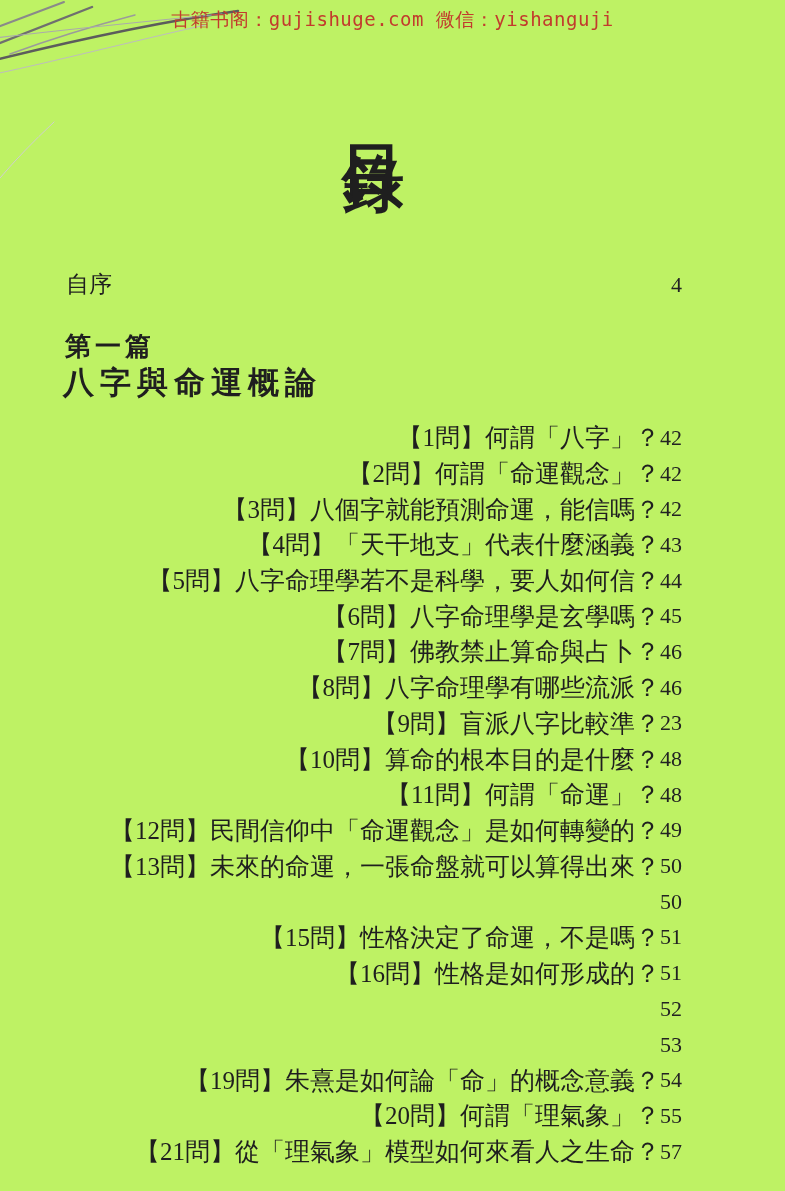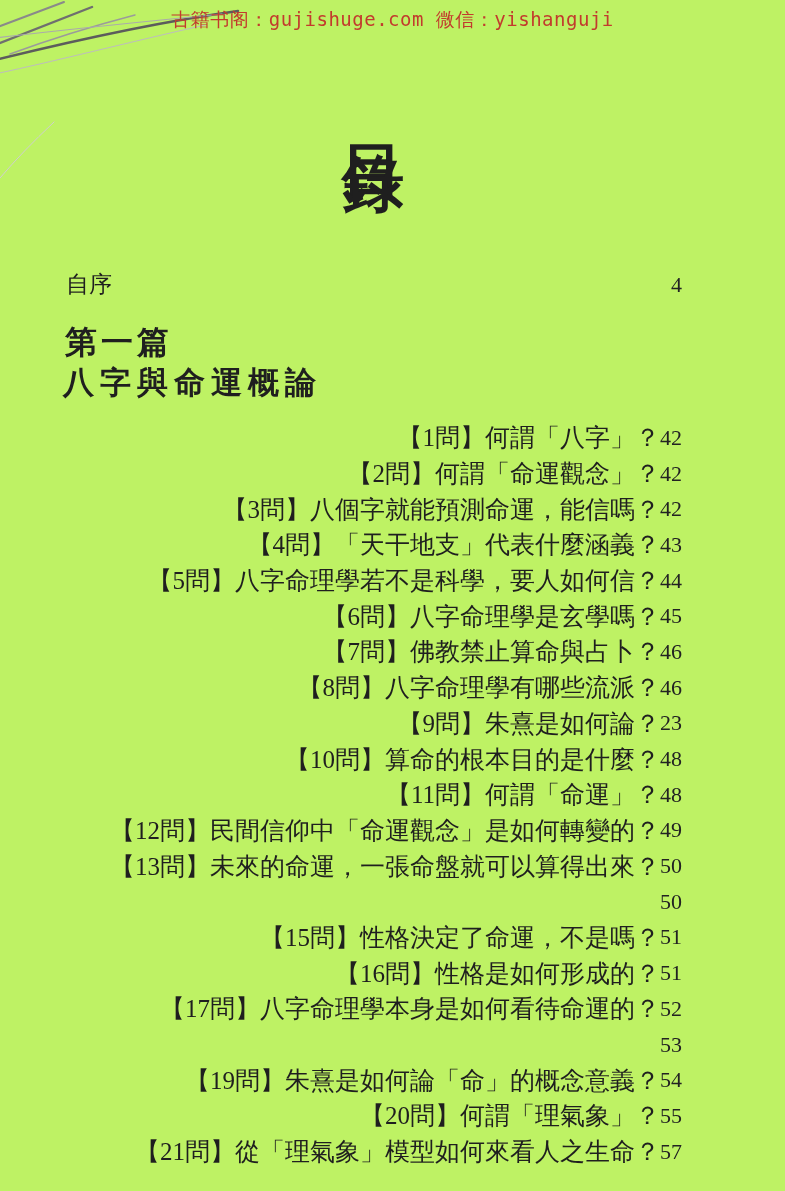--- a/index.html
+++ b/index.html
@@ -55,23 +55,23 @@
     justify-content: space-between;
     align-items: baseline;
     font-size: 23px;
   }
   .pagenum {
     font-size: 22px;
     color: #222;
   }
   .part-label {
     position: absolute;
-    top: 321px;
+    top: 329px;
     left: 65px;
-    font-size: 32px;
+    font-size: 26px;
     font-weight: 700;
     letter-spacing: 4px;
   }
   .section-title {
     position: absolute;
     top: 362px;
     left: 63px;
     font-size: 31px;
     font-weight: 700;
     letter-spacing: 6px;
@@ -149,21 +149,21 @@
   </div>
       <div class="toc-row">
     <span class="toc-text"><span>【7問】</span><span>佛教禁止算命與占卜？</span></span>
     <span class="pagenum">46</span>
   </div>
       <div class="toc-row">
     <span class="toc-text"><span>【8問】</span><span>八字命理學有哪些流派？</span></span>
     <span class="pagenum">46</span>
   </div>
       <div class="toc-row">
-    <span class="toc-text"><span>【9問】</span><span>朱熹是如何論？</span></span>
+    <span class="toc-text"><span>【9問】</span><span>盲派八字比較準？</span></span>
     <span class="pagenum">23</span>
   </div>
       <div class="toc-row">
     <span class="toc-text"><span>【10問】</span><span>算命的根本目的是什麼？</span></span>
     <span class="pagenum">48</span>
   </div>
       <div class="toc-row">
     <span class="toc-text"><span>【11問】</span><span>何謂「命運」？</span></span>
     <span class="pagenum">48</span>
   </div>
@@ -180,21 +180,20 @@
   </div>
       <div class="toc-row">
     <span class="toc-text"><span>【15問】</span><span>性格決定了命運，不是嗎？</span></span>
     <span class="pagenum">51</span>
   </div>
       <div class="toc-row">
     <span class="toc-text"><span>【16問】</span><span>性格是如何形成的？</span></span>
     <span class="pagenum">51</span>
   </div>
       <div class="toc-row">
-    <span class="toc-text"><span>【17問】</span><span>八字命理學本身是如何看待命運的？</span></span>
     <span class="pagenum">52</span>
   </div>
       <div class="toc-row">
     <span class="pagenum">53</span>
   </div>
       <div class="toc-row">
     <span class="toc-text"><span>【19問】</span><span>朱熹是如何論「命」的概念意義？</span></span>
     <span class="pagenum">54</span>
   </div>
       <div class="toc-row">

